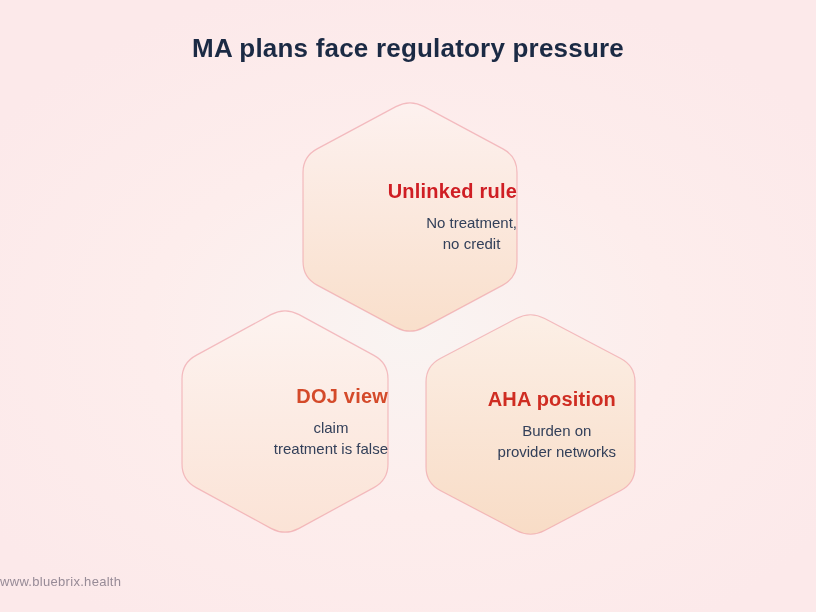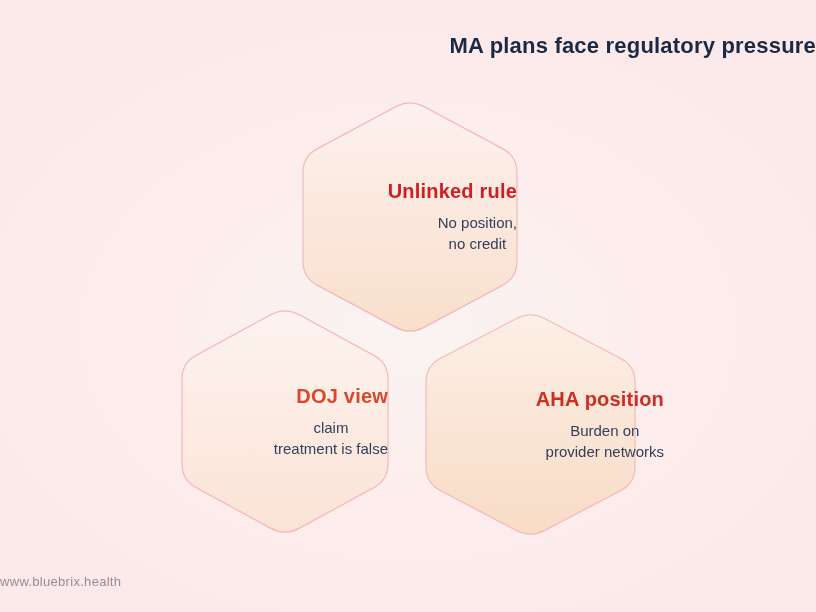--- a/index.html
+++ b/index.html
@@ -13,22 +13,22 @@
     background: #fce8ea;
     background-image: radial-gradient(ellipse 62% 58% at 50% 54%,
       #f9f4f2 0%, #fdedec 52%, #fce9ea 100%);
   }
 
   .page-title {
     position: absolute;
     top: 33px;
     left: 0;
     width: 100%;
-    text-align: right;
-    font-size: 22px;
+    text-align: center;
+    font-size: 26px;
     font-weight: 700;
     letter-spacing: 0.2px;
     color: #1b2a44;
   }
 
   .hex-node { position: absolute; }
 
   .hex-svg {
     position: absolute;
     left: -2px;
@@ -84,21 +84,21 @@
           <linearGradient id="grad-0" x1="0" y1="0" x2="0" y2="1">
             <stop offset="0%" stop-color="#fdf1ef"></stop>
             <stop offset="100%" stop-color="#f9dfcb"></stop>
           </linearGradient>
         </defs>
         <path d="M92.9 7.6 Q107 0 121.1 7.6 L199.9 49.9 Q214 57.5 214.0 73.5 L214.0 162.5 Q214 178.5 199.9 186.1 L121.1 228.4 Q107 236 92.9 228.4 L14.1 186.1 Q0 178.5 0.0 162.5 L0.0 73.5 Q0 57.5 14.1 49.9 Z" fill="url(#grad-0)" stroke="#ee9ea6" stroke-opacity="0.65" stroke-width="1.2"></path>
       </svg>
     <div class="hex-text">
       <div class="hex-heading" style="color: rgb(207, 30, 36);">Unlinked rule</div>
       <div class="hex-body" style="color: rgb(51, 64, 90);">
-        <div>No position,</div>
+        <div>No treatment,</div>
         <div>no credit</div>
       </div>
     </div>
   </div>
 
   <div class="hex-node" id="node-1" style="left:182px; top:307px; width:206px; height:229px;">
     <svg class="hex-svg" id="hex-1" width="210" height="233" viewBox="-2 -2 210 233">
         <defs>
           <linearGradient id="grad-1" x1="0" y1="0" x2="0" y2="1">
             <stop offset="0%" stop-color="#fdf3f0"></stop>
@@ -109,21 +109,21 @@
       </svg>
     <div class="hex-text">
       <div class="hex-heading" style="color: rgb(212, 74, 42);">DOJ view</div>
       <div class="hex-body" style="color: rgb(51, 64, 90);">
         <div>claim</div>
         <div>treatment is false</div>
       </div>
     </div>
   </div>
 
-  <div class="hex-node" id="node-2" style="left:426px; top:311px; width:190px; height:227px;padding-left:48px;">
+  <div class="hex-node" id="node-2" style="left:426px; top:311px; width:190px; height:227px;">
     <svg class="hex-svg" id="hex-2" width="213" height="231" viewBox="-2 -2 213 231">
         <defs>
           <linearGradient id="grad-2" x1="0" y1="0" x2="0" y2="1">
             <stop offset="0%" stop-color="#fcefe6"></stop>
             <stop offset="100%" stop-color="#f8dcc6"></stop>
           </linearGradient>
         </defs>
         <path d="M90.3 7.5 Q104.5 0 118.7 7.5 L194.8 47.5 Q209 55 209.0 71.0 L209.0 156.0 Q209 172 194.8 179.5 L118.7 219.5 Q104.5 227 90.3 219.5 L14.2 179.5 Q0 172 0.0 156.0 L0.0 71.0 Q0 55 14.2 47.5 Z" fill="url(#grad-2)" stroke="#ee9ea6" stroke-opacity="0.65" stroke-width="1.2"></path>
       </svg>
     <div class="hex-text">

